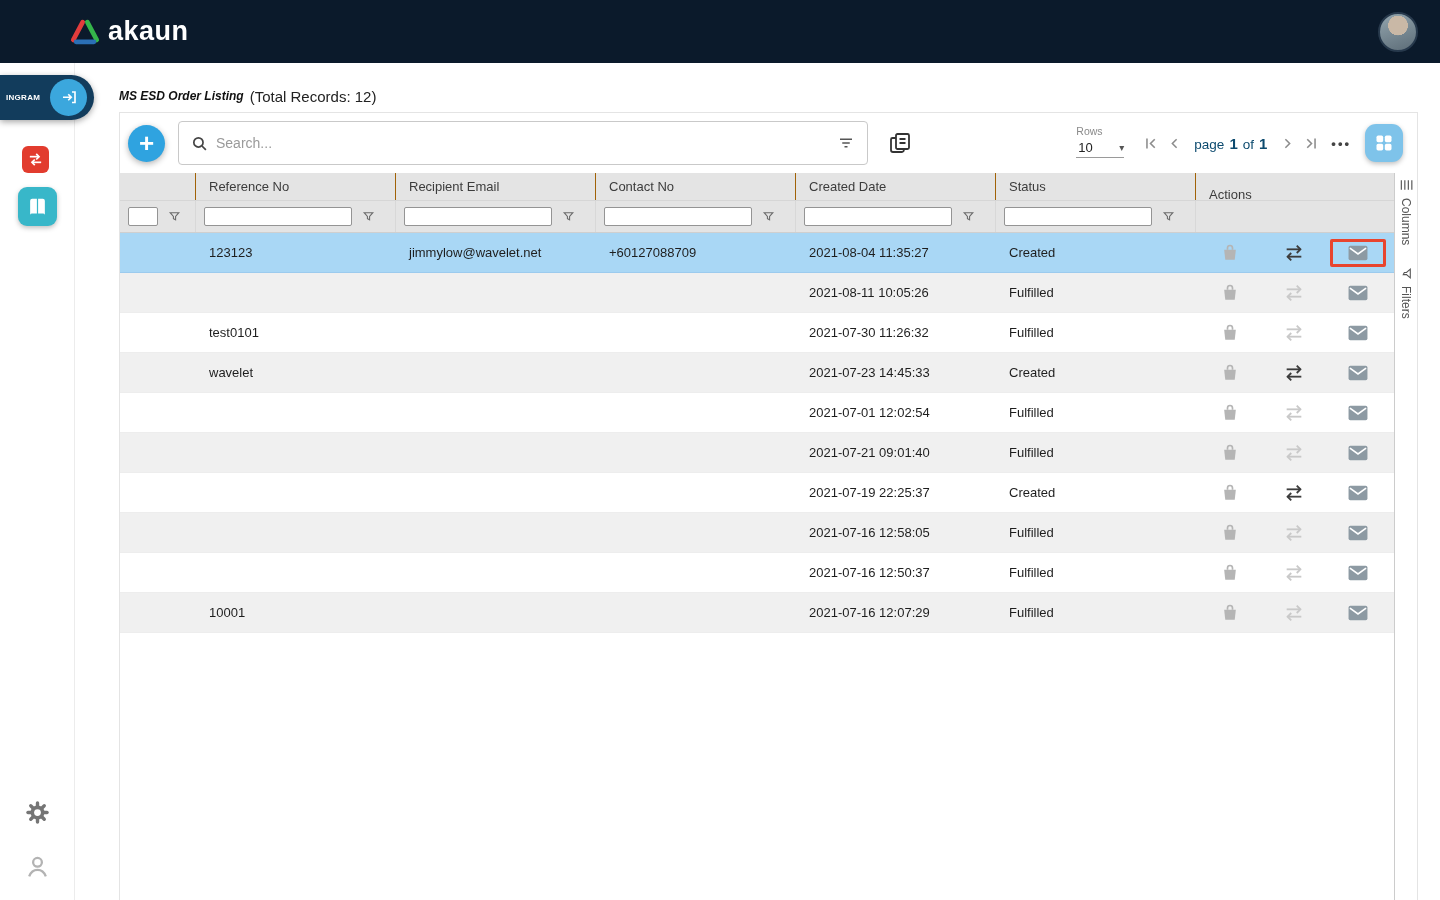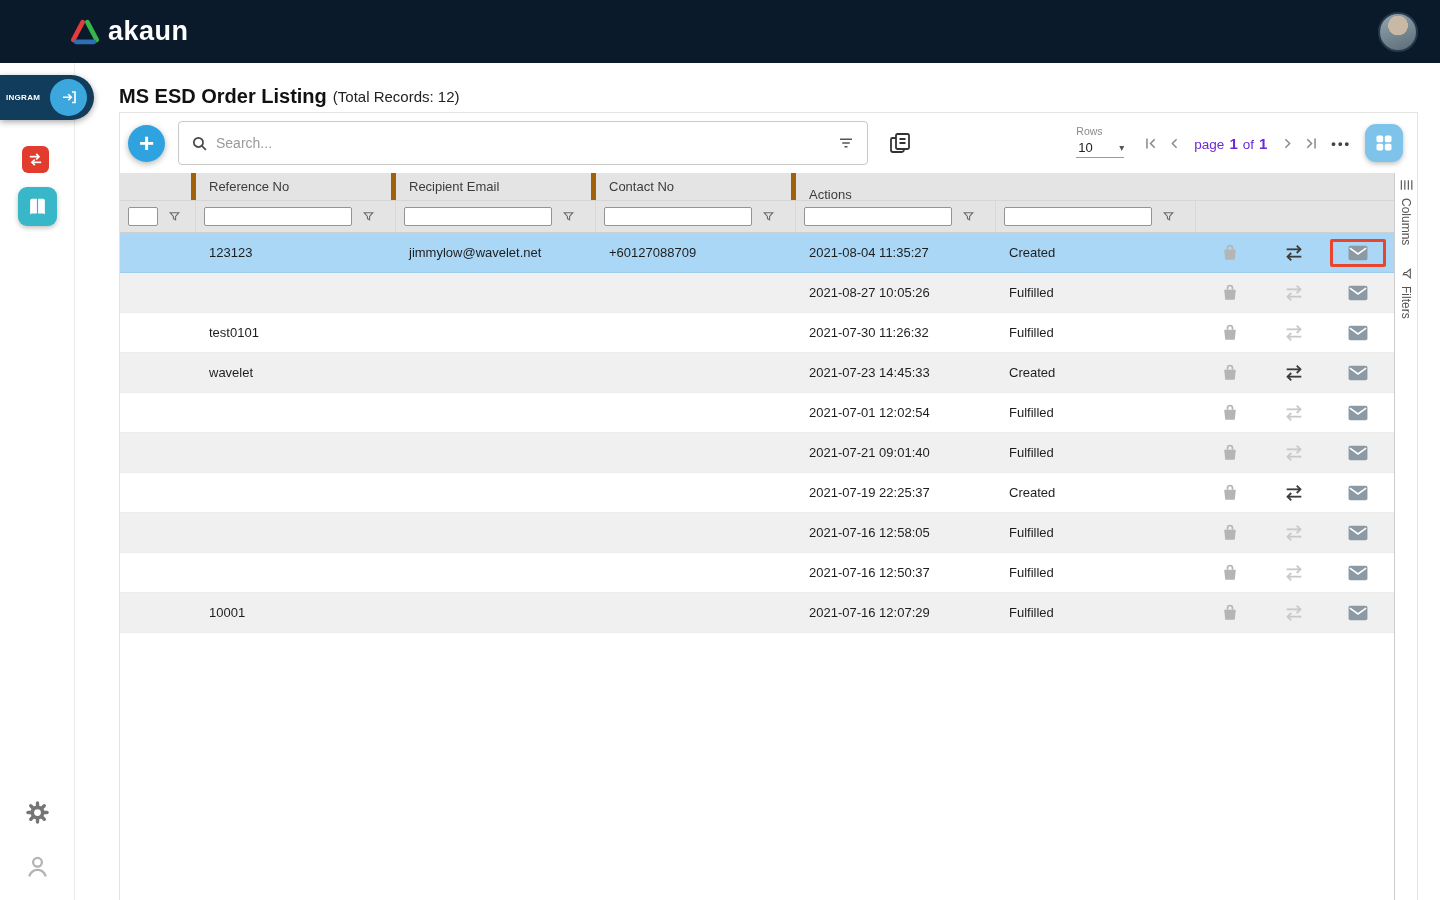--- a/index.html
+++ b/index.html
@@ -30,21 +30,21 @@
     border-radius:6px; background:#e23c2e; display:flex; align-items:center; justify-content:center; }
   .book-icon { position:absolute; left:18px; top:124px; width:39px; height:39px;
     border-radius:9px; background:#38b7c9; box-shadow:0 2px 5px rgba(0,0,0,.25);
     display:flex; align-items:center; justify-content:center; }
   .gear-wrap { position:absolute; left:24px; top:736px; }
   .person-wrap { position:absolute; left:25px; top:791px; }
 
   
   .main { position:absolute; left:119px; top:84px; width:1299px; }
   .title-row { height:24px; display:flex; align-items:center; gap:6px; }
-  .page-title { font-size:20px; font-weight:bold; color:#111; }
+  .page-title { font-size:12px; font-weight:bold; color:#111;font-style:italic; }
   .page-records { font-size:15px; color:#222; }
 
   .panel { margin-top:4px; border:1px solid #e4e4e4; background:#fff; }
 
   
   .toolbar { height:60px; display:flex; align-items:center; padding:0 14px 0 8px; }
   .add-btn { width:37px; height:37px; border-radius:50%; background:#2fa3e0; color:#fff;
     font-size:26px; font-weight:bold; display:flex; align-items:center; justify-content:center;
     box-shadow:0 2px 6px rgba(0,0,0,.3); line-height:1; flex:none; }
   .search-box { margin-left:13px; width:690px; height:44px; border:1px solid #c9c9c9;
@@ -54,32 +54,32 @@
   .search-box input::placeholder { color:#9a9a9a; }
   .copy-btn { margin-left:20px; display:flex; align-items:center; }
   .spacer { flex:1; }
   .rows-block { display:flex; flex-direction:column; margin-right:16px; margin-top:-4px; }
   .rows-caption { font-size:10.5px; color:#8a8a8a; }
   .rows-select { width:48px; display:flex; justify-content:space-between; align-items:center;
     border-bottom:1px solid #9a9a9a; font-size:13px; color:#222; padding:3px 0 2px 2px; }
   .caret { font-size:10px; color:#555; }
   .pager { display:flex; align-items:center; gap:4px; }
   .pg-btn { width:20px; height:20px; display:flex; align-items:center; justify-content:center; }
-  .page-text { display:flex; align-items:baseline; gap:5px; margin:0 6px; font-size:13.5px; color:#6d28d9; }
+  .page-text { display:flex; align-items:baseline; gap:5px; margin:0 6px; font-size:13.5px; color:#0c4a6e; }
   .page-num { font-weight:bold; font-size:15px; }
   .more-dots { margin:0 14px 0 10px; font-size:13px; font-weight:bold; color:#444; letter-spacing:2px; }
   .grid-btn { width:38px; height:38px; border-radius:11px; background:#7ec3ea;
     display:flex; align-items:center; justify-content:center; box-shadow:0 2px 5px rgba(0,0,0,.25); }
 
   
   .table-area { display:flex; }
   .table-col { width:1274px; }
   .thead { display:flex; background:#e4e4e4; height:28px; align-items:center;
     border-bottom:1px solid #d6d6d6; }
-  .th { font-size:13px; color:#3c3c3c; padding-left:13px; border-right:5px solid #a16207; height:100%;
+  .th { font-size:13px; color:#3c3c3c; padding-left:13px; border-right:1px solid #a16207; height:100%;
     display:flex; align-items:center; }
   .th:last-child { border-right:none;margin-top:16px; }
   .filters-row { display:flex; background:#e4e4e4; height:32px; align-items:center;
     border-bottom:1px solid #cfcfcf; }
   .fcell { display:flex; align-items:center; padding-left:8px; gap:10px; border-right:1px solid #d8d8d8; height:100%; }
   .fcell:last-child { border-right:none; }
   .fcell input { height:19px; border:1px solid #949494; border-radius:2px; background:#fff;
     width:148px; font-size:12px; padding:0 4px; outline:none; }
   .fcell input.small { width:30px; }
 
@@ -264,20 +264,22 @@
     </div>
 
     <div class="table-area" data-interactable="false">
       <div class="table-col" data-interactable="false">
 
         <div class="thead" data-interactable="false">
           <div class="th c0" data-interactable="false"></div>
           <div class="th c1" data-interactable="true">Reference No</div>
           <div class="th c2" data-interactable="true">Recipient Email</div>
           <div class="th c3" data-interactable="true">Contact No</div>
+          <div class="th c4" data-interactable="true">Created Date</div>
+          <div class="th c5" data-interactable="true">Status</div>
           <div class="th c6" data-interactable="false">Actions</div>
         </div>
 
         <div class="filters-row" data-interactable="false">
           <div class="fcell c0" data-interactable="false">
             <input class="small" type="text" data-interactable="true" style="">
             <svg width="13" height="13" viewBox="0 0 24 24" fill="none" stroke="#6a6a6a" stroke-width="2" data-interactable="true">
                 <path d="M4 5h16l-6 7v6l-4-2v-4L4 5z"></path>
               </svg>
           </div>
@@ -346,21 +348,21 @@
         </span>
       </span>
     </div>
   </div>
 
   <div class="trow odd" data-interactable="true">
     <div class="cell c0" data-interactable="true"></div>
     <div class="cell c1" data-interactable="false"></div>
     <div class="cell c2" data-interactable="false"></div>
     <div class="cell c3" data-interactable="false"></div>
-    <div class="cell c4" data-interactable="false">2021-08-27 10:05:26</div>
+    <div class="cell c4" data-interactable="false">2021-08-11 10:05:26</div>
     <div class="cell c5" data-interactable="false">Fulfilled</div>
     <div class="cell c6 actions" data-interactable="false">
       <span class="act" data-interactable="true">
         <svg width="20" height="20" viewBox="0 0 24 24" data-interactable="false">
           <path d="M9 8V6a3 3 0 0 1 6 0v2" fill="none" stroke="#b5b5b5" stroke-width="2"></path>
           <path d="M5 8h14l-1.3 12H6.3L5 8z" fill="#b5b5b5"></path>
         </svg>
       </span>
       <span class="act" data-interactable="true">
         <svg class="swap-svg" width="22" height="22" viewBox="0 0 24 24" fill="none" stroke-width="2" data-interactable="false">

